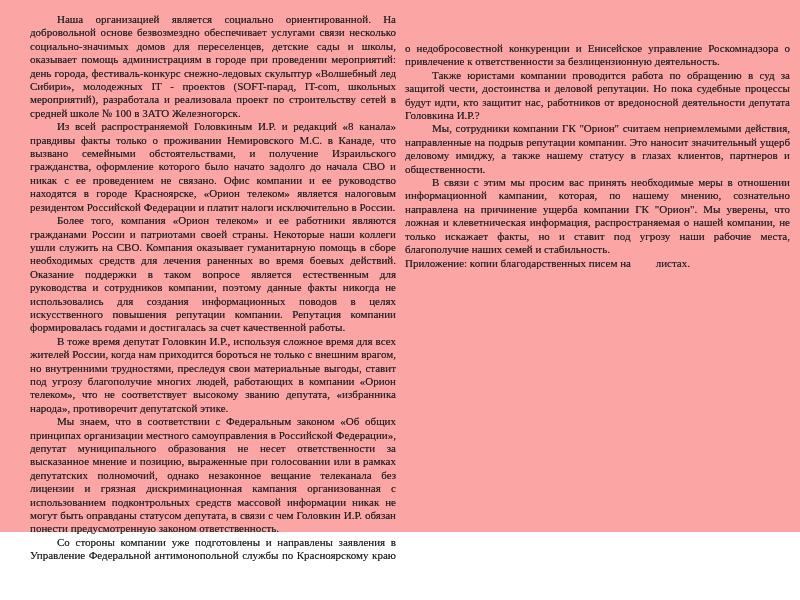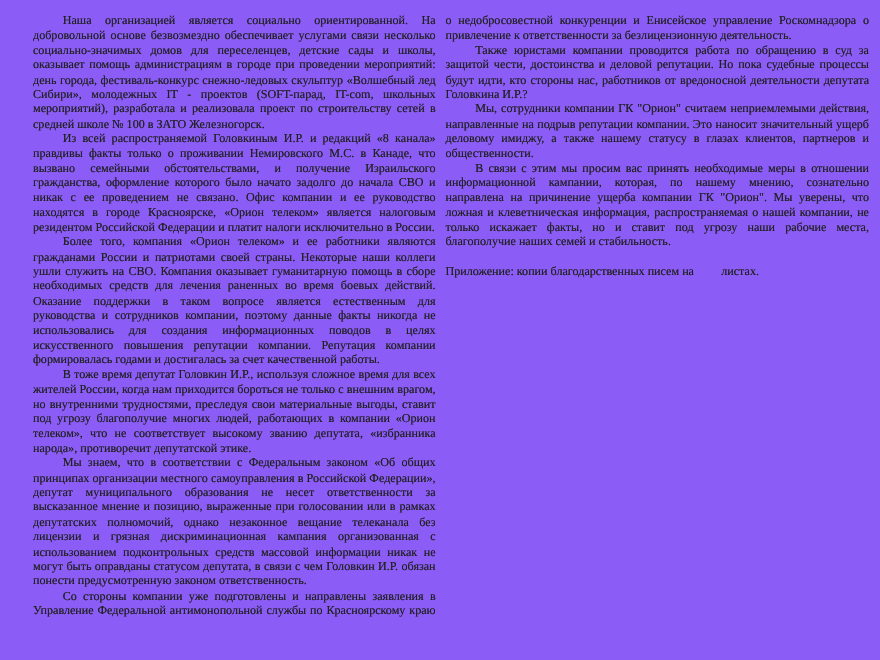--- a/index.html
+++ b/index.html
@@ -7,58 +7,58 @@
     background: #ffffff;
   }
   body {
     width: 800px; height: 600px;
     overflow: hidden;
     font-family: "Liberation Serif", "DejaVu Serif", serif;
     color: #212121;
   }
   .page {
     position: relative;
-    width: 800px; height: 600px;
-    background: #8b5cf6;
+    width: 800px; height: 532px;
+    background: #fca5a5;
   }
   .col {
     position: absolute;
     top: 13px;
     text-align: justify;
     font-size: 11px;
     line-height: 13.4px;
     text-shadow: 0 0 0.4px rgba(33,33,33,0.65);
   }
   .col-left  { left: 30px;  width: 366px; }
   .col-right { left: 405px; width: 385px; }
   .para { margin: 0; text-indent: 27px; }
-  .para.noindent { text-indent: 0; }
+  .para.noindent { text-indent: 0; margin-top: 29px; }
   
   .para.cont { text-align-last: justify; }
-  .attachment { margin-top: 13px; }
+  .attachment { }
   .att-line { margin: 0; text-align: left; text-indent: 0; }
   .att-line.second { padding-left: 88px; }
 </style>
 </head>
 <body>
 
 <div class="page">
 
   <div class="col col-left">
     <p class="para">Наша организацией является социально ориентированной. На добровольной основе безвозмездно обеспечивает услугами связи несколько социально-значимых домов для переселенцев, детские сады и школы, оказывает помощь администрациям в городе при проведении мероприятий: день города, фестиваль-конкурс снежно-ледовых скульптур «Волшебный лед Сибири», молодежных IT - проектов (SOFT-парад, IT-com, школьных мероприятий), разработала и реализовала проект по строительству сетей в средней школе № 100 в ЗАТО Железногорск.</p>
     <p class="para">Из всей распространяемой Головкиным И.Р. и редакций «8 канала» правдивы факты только о проживании Немировского М.С. в Канаде, что вызвано семейными обстоятельствами, и получение Израильского гражданства, оформление которого было начато задолго до начала СВО и никак с ее проведением не связано. Офис компании и ее руководство находятся в городе Красноярске, «Орион телеком» является налоговым резидентом Российской Федерации и платит налоги исключительно в России.</p>
     <p class="para">Более того, компания «Орион телеком» и ее работники являются гражданами России и патриотами своей страны. Некоторые наши коллеги ушли служить на СВО. Компания оказывает гуманитарную помощь в сборе необходимых средств для лечения раненных во время боевых действий. Оказание поддержки в таком вопросе является естественным для руководства и сотрудников компании, поэтому данные факты никогда не использовались для создания информационных поводов в целях искусственного повышения репутации компании. Репутация компании формировалась годами и достигалась за счет качественной работы.</p>
     <p class="para">В тоже время депутат Головкин И.Р., используя сложное время для всех жителей России, когда нам приходится бороться не только с внешним врагом, но внутренними трудностями, преследуя свои материальные выгоды, ставит под угрозу благополучие многих людей, работающих в компании «Орион телеком», что не соответствует высокому званию депутата, «избранника народа», противоречит депутатской этике.</p>
     <p class="para">Мы знаем, что в соответствии с Федеральным законом «Об общих принципах организации местного самоуправления в Российской Федерации», депутат муниципального образования не несет ответственности за высказанное мнение и позицию, выраженные при голосовании или в рамках депутатских полномочий, однако незаконное вещание телеканала без лицензии и грязная дискриминационная кампания организованная с использованием подконтрольных средств массовой информации никак не могут быть оправданы статусом депутата, в связи с чем Головкин И.Р. обязан понести предусмотренную законом ответственность.</p>
     <p class="para cont">Со стороны компании уже подготовлены и направлены заявления в Управление Федеральной антимонопольной службы по Красноярскому краю</p>
   </div>
 
   <div class="col col-right">
     <p class="para noindent">о недобросовестной конкуренции и Енисейское управление Роскомнадзора о привлечение к ответственности за безлицензионную деятельность.</p>
-    <p class="para">Также юристами компании проводится работа по обращению в суд за защитой чести, достоинства и деловой репутации. Но пока судебные процессы будут идти, кто стороны нас, работников от вредоносной деятельности депутата Головкина И.Р.?</p>
+    <p class="para">Также юристами компании проводится работа по обращению в суд за защитой чести, достоинства и деловой репутации. Но пока судебные процессы будут идти, кто защитит нас, работников от вредоносной деятельности депутата Головкина И.Р.?</p>
     <p class="para">Мы, сотрудники компании ГК "Орион" считаем неприемлемыми действия, направленные на подрыв репутации компании. Это наносит значительный ущерб деловому имиджу, а также нашему статусу в глазах клиентов, партнеров и общественности.</p>
     <p class="para">В связи с этим мы просим вас принять необходимые меры в отношении информационной кампании, которая, по нашему мнению, сознательно направлена на причинение ущерба компании ГК "Орион". Мы уверены, что ложная и клеветническая информация, распространяемая о нашей компании, не только искажает факты, но и ставит под угрозу наши рабочие места, благополучие наших семей и стабильность.</p>
 
     <div class="attachment">
       <p class="att-line">Приложение: копии благодарственных писем на&nbsp;&nbsp;&nbsp;&nbsp;&nbsp;&nbsp;&nbsp;&nbsp; листах.</p>
     </div>
   </div>
 
 </div>
 

